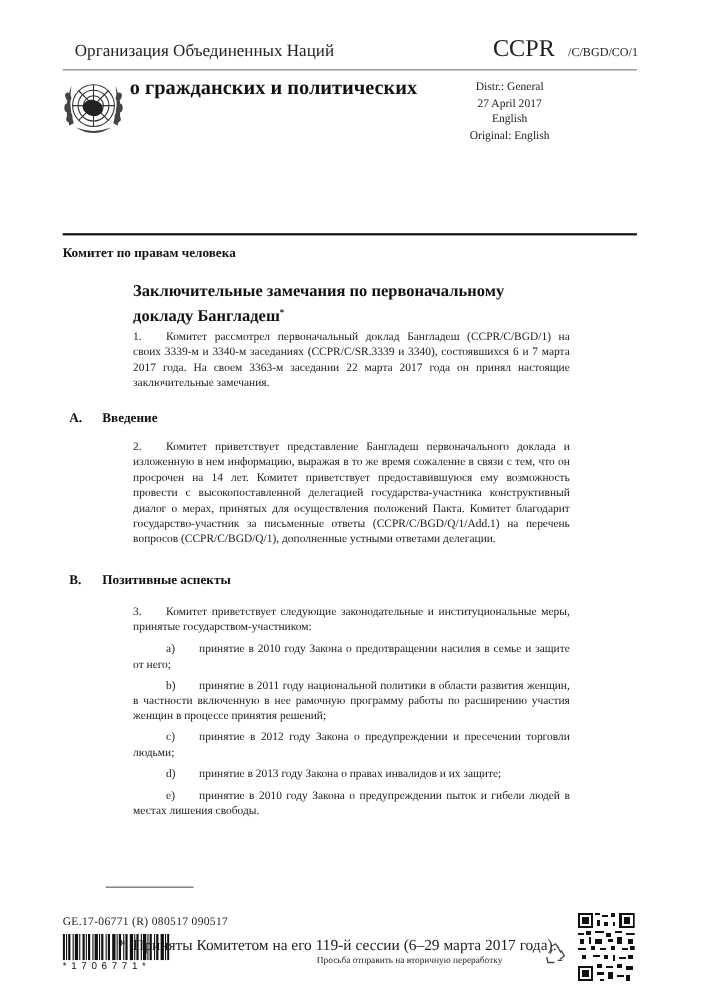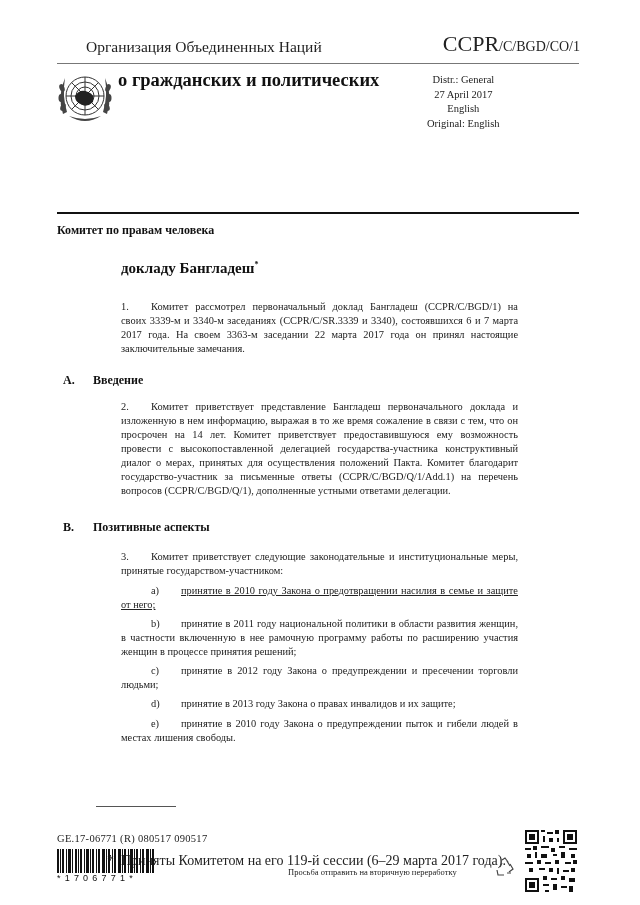--- a/index.html
+++ b/index.html
@@ -1,21 +1,21 @@
 <!DOCTYPE html>
 <html><head>
   <meta charset="utf-8">
   <style>
     html, body { margin: 0; padding: 0; background: #fff; }
     body { width: 640px; height: 905px; position: relative; overflow: hidden;
       font-family: "Liberation Serif", "DejaVu Serif", serif; color: #111; }
     .abs { position: absolute; }
-    .org-name { left: 68px; top: 38px; font-size: 15.5px; color: #222; margin-left: 18px; }
+    .org-name { left: 68px; top: 38px; font-size: 15.5px; color: #222; }
     .symbol { right: 60px; top: 31px; font-size: 22px; color: #222; white-space: nowrap; }
-    .symbol small { font-size: 14px; }
+    .symbol small { font-size: 11px; margin-left: 12px; }
     .rule-top { left: 57px; top: 63px; width: 522px; height: 1px; background: #777; }
     .logo { left: 55px; top: 66px; width: 60px; height: 62px; }
     .title { left: 118px; top: 70px; font-size: 18.5px; font-weight: bold; line-height: 20.5px; }
     .distr { left: 427px; top: 73px; font-size: 10.5px; line-height: 14.5px; color: #222; text-align: center; }
     .rule-thick { left: 57px; top: 212px; width: 522px; height: 2px; background: #111; }
     .committee { left: 57px; top: 223px; font-size: 12px; font-weight: bold; }
     .doc-heading { left: 121px; top: 256px; font-size: 15px; font-weight: bold; line-height: 18.5px; }
     .doc-heading sup { font-size: 8px; vertical-align: super; }
     .para { left: 121px; width: 397px; font-size: 10.4px; line-height: 14px; text-align: justify; color: #222; }
     .para .num { display: inline-block; width: 30px; }
@@ -72,34 +72,35 @@
   <div>Distr.: General</div>
   <div>27 April 2017</div>
   <div>English</div>
   <div>Original: English</div>
 </div>
 
 <div class="abs rule-thick"></div>
 <div class="abs committee">Комитет по правам человека</div>
 
 <div class="abs doc-heading">
+  <div>Заключительные замечания по первоначальному</div>
   <div><span>докладу Бангладеш</span><sup>*</sup></div>
 </div>
 
 <div class="abs para" style="top:300px;"><span class="num">1.</span><span>Комитет рассмотрел первоначальный доклад Бангладеш (CCPR/C/BGD/1) на своих 3339-м и 3340-м заседаниях (CCPR/C/SR.3339 и 3340), состоявшихся 6 и 7 марта 2017 года. На своем 3363-м заседании 22 марта 2017 года он принял настоящие заключительные замечания.</span></div>
 
 <div class="abs sec" style="top:373px;"><span class="letter">A.</span><span>Введение</span></div>
 
 <div class="abs para" style="top:400px;"><span class="num">2.</span><span>Комитет приветствует представление Бангладеш первоначального доклада и изложенную в нем информацию, выражая в то же время сожаление в связи с тем, что он просрочен на 14 лет. Комитет приветствует предоставившуюся ему возможность провести с высокопоставленной делегацией государства-участника конструктивный диалог о мерах, принятых для осуществления положений Пакта. Комитет благодарит государство-участник за письменные ответы (CCPR/C/BGD/Q/1/Add.1) на перечень вопросов (CCPR/C/BGD/Q/1), дополненные устными ответами делегации.</span></div>
 
 <div class="abs sec" style="top:520px;"><span class="letter">B.</span><span>Позитивные аспекты</span></div>
 
 <div class="abs para" style="top:550px;"><span class="num">3.</span><span>Комитет приветствует следующие законодательные и институциональные меры, принятые государством-участником:</span></div>
 
-<div class="abs item" style="top:584px;text-decoration:underline;"><span class="lbl">a)</span><span>принятие в 2010 году Закона о предотвращении насилия в семье и защите от него;</span></div>
+<div class="abs item" style="top:584px;"><span class="lbl">a)</span><span>принятие в 2010 году Закона о предотвращении насилия в семье и защите от него;</span></div>
 <div class="abs item" style="top:617px;"><span class="lbl">b)</span><span>принятие в 2011 году национальной политики в области развития женщин, в частности включенную в нее рамочную программу работы по расширению участия женщин в процессе принятия решений;</span></div>
 <div class="abs item" style="top:664px;"><span class="lbl">c)</span><span>принятие в 2012 году Закона о предупреждении и пресечении торговли людьми;</span></div>
 <div class="abs item" style="top:697px;"><span class="lbl">d)</span><span>принятие в 2013 году Закона о правах инвалидов и их защите;</span></div>
 <div class="abs item" style="top:717px;"><span class="lbl">e)</span><span>принятие в 2010 году Закона о предупреждении пыток и гибели людей в местах лишения свободы.</span></div>
 
 <div class="abs fn-rule"></div>
 <div class="abs footnote"><span>*</span>&nbsp;&nbsp;<span>Приняты Комитетом на его 119-й сессии (6–29 марта 2017 года).</span></div>
 
 <div class="abs job">GE.17-06771 (R) 080517 090517</div>
 

